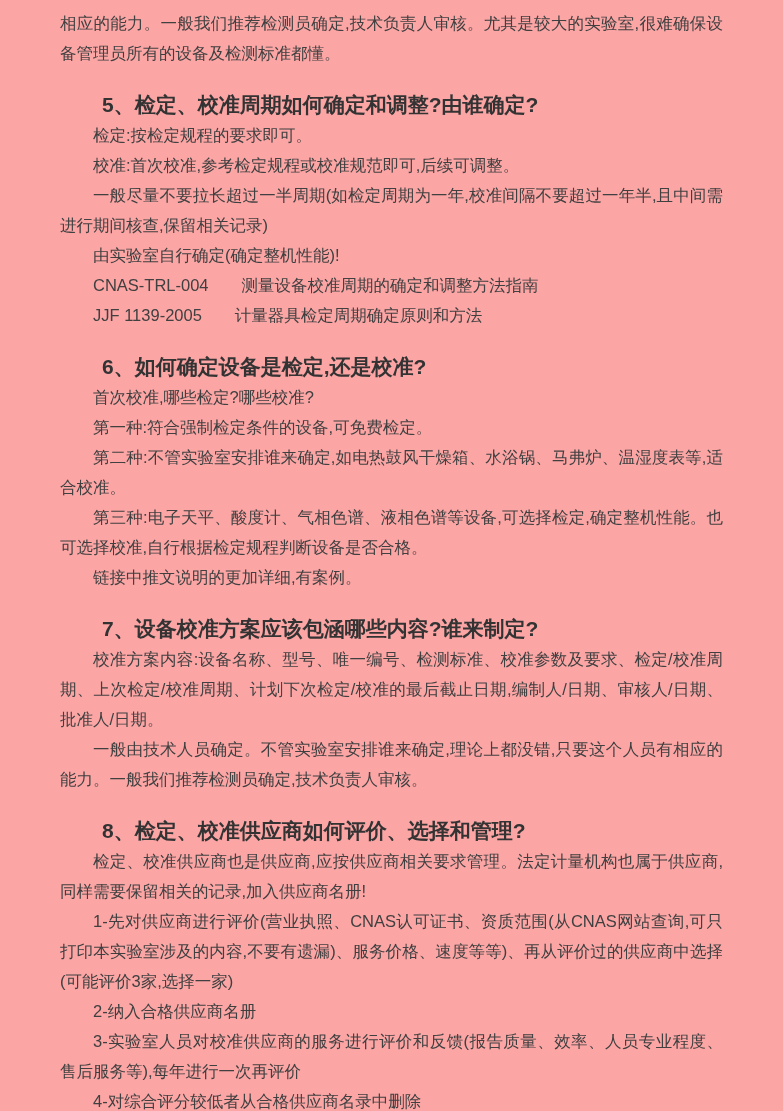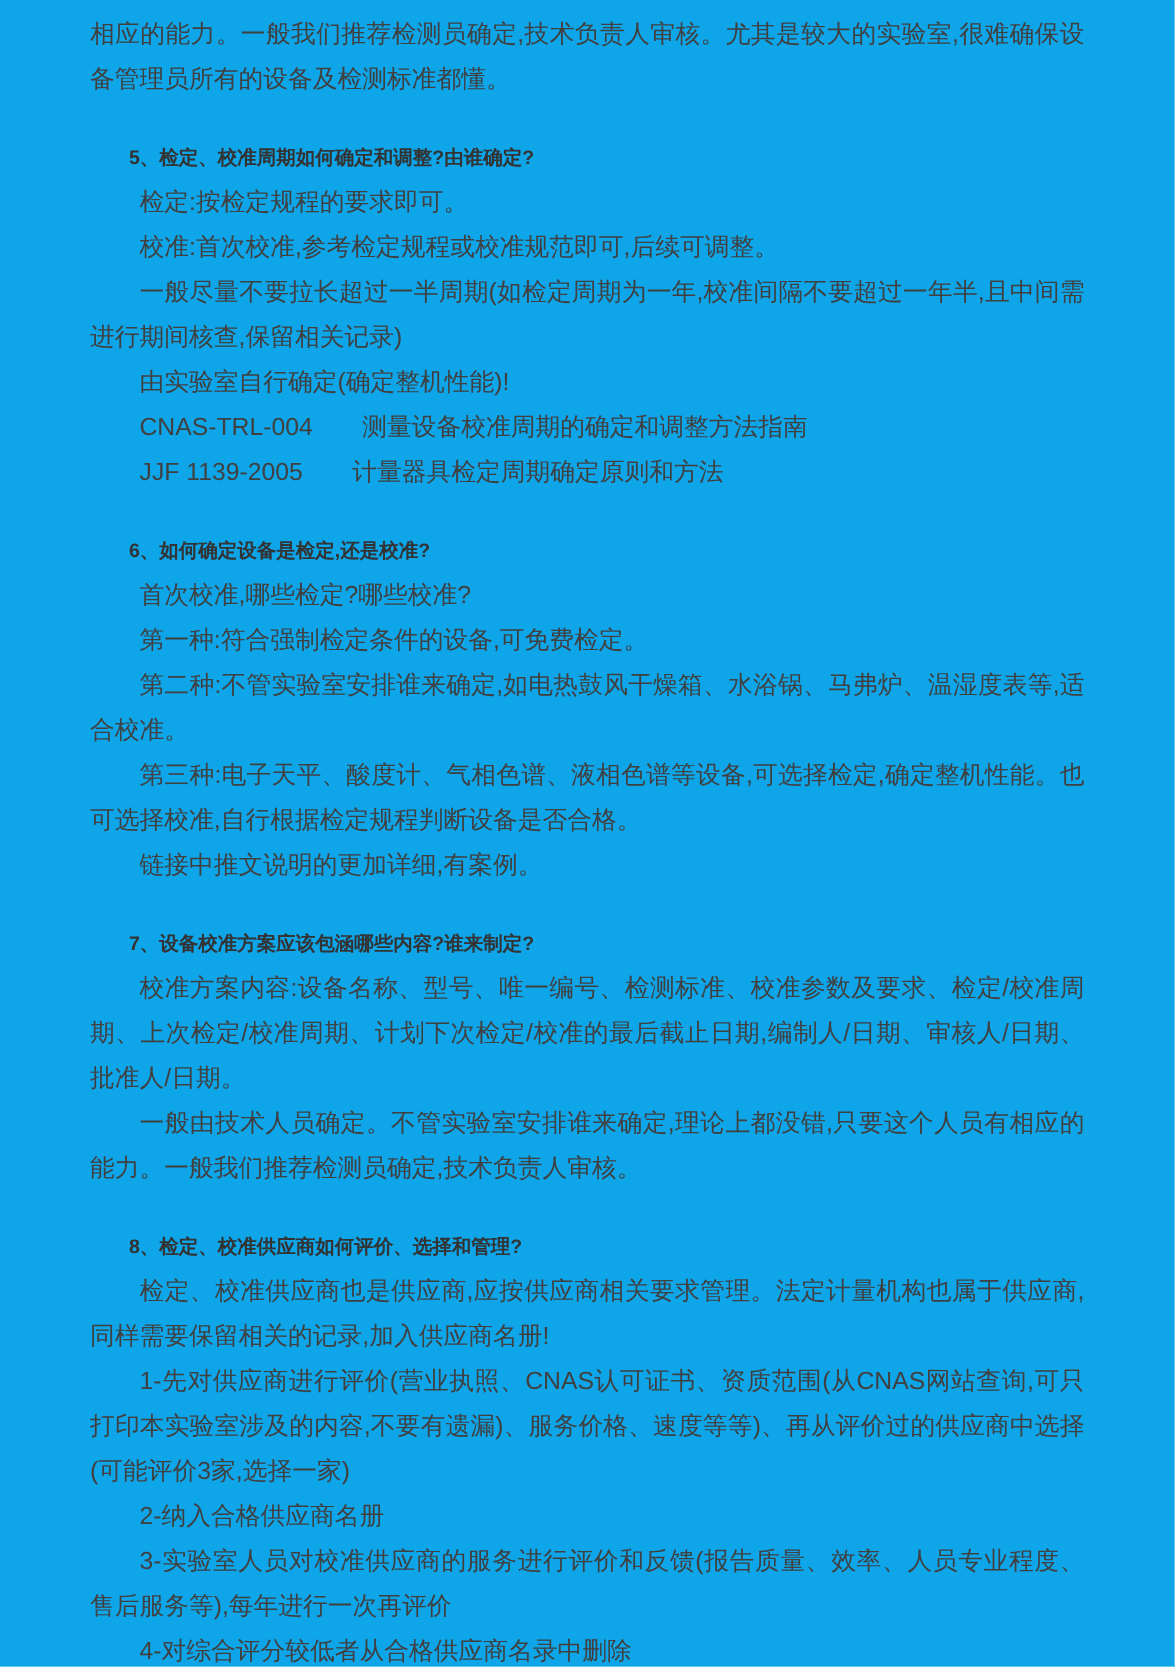--- a/index.html
+++ b/index.html
@@ -6,36 +6,36 @@
   html, body { background: #ffffff; }
   body {
     width: 783px;
     height: 1111px;
     overflow: hidden;
     font-family: "Liberation Sans", "DejaVu Sans", sans-serif;
   }
   .page {
     width: 783px;
     height: 1111px;
-    background: #0ea5e9;
+    background: #fca5a5;
     padding: 8px 60px 0 60px;
   }
   .para {
     font-size: 16.5px;
     line-height: 30px;
     color: #404040;
     text-align: justify;
     text-indent: 2em;
     word-break: break-all;
   }
   .para.cont {
     text-indent: 0;
   }
   .q-heading {
-    font-size: 13px;
+    font-size: 21px;
     font-weight: 700;
     color: #333333;
     line-height: 30px;
     margin-top: 22px;
     text-indent: 2em;
   }
 </style>
 </head>
 <body>
 

